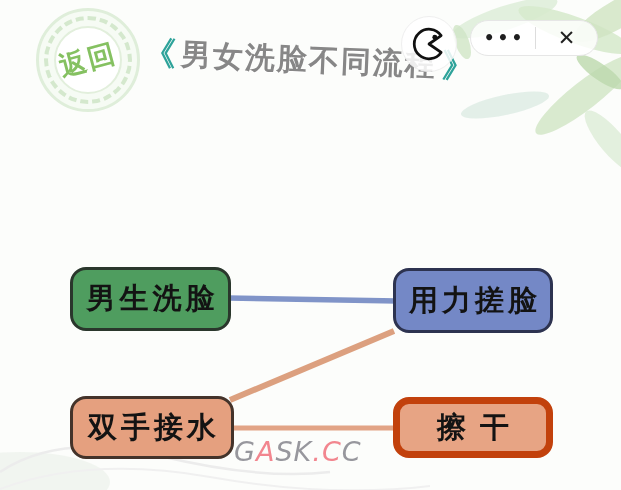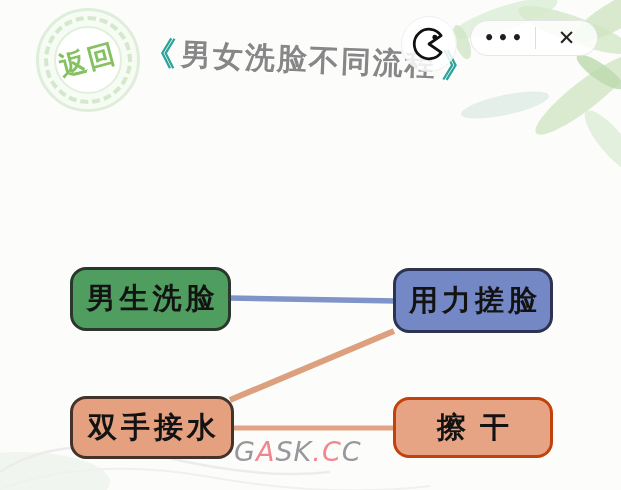--- a/index.html
+++ b/index.html
@@ -40,21 +40,21 @@
   
   .lines{position:absolute;left:0;top:0;width:621px;height:490px;pointer-events:none;}
 
   
   .node{position:absolute;box-sizing:border-box;border-radius:16px;display:flex;
     align-items:center;justify-content:center;color:#131313;font-size:29px;font-weight:600;
     letter-spacing:4px;padding-left:4px;cursor:pointer;}
   .node-tl{left:70px;top:267px;width:161px;height:64px;background:#4f9d5f;border:3px solid #2a372c;}
   .node-tr{left:393px;top:268px;width:160px;height:65px;background:#7488c6;border:3px solid #2d3350;}
   .node-bl{left:70px;top:396px;width:164px;height:63px;background:#e5a07f;border:3px solid #44332a;}
-  .node-br{left:393px;top:397px;width:160px;height:61px;background:#e7a484;border:3px solid #c2410c;
+  .node-br{left:393px;top:397px;width:160px;height:61px;background:#e7a484;border:7px solid #c2410c;
     letter-spacing:14px;padding-left:14px;}
 
   
   .watermark{position:absolute;left:234px;top:436px;font-size:27px;font-weight:normal;
     font-style:italic;letter-spacing:1px;user-select:none;}
   .wl-gray{color:#97979d;}
   .wl-pink{color:#f2868f;}
 </style>
 </head>
 <body>

